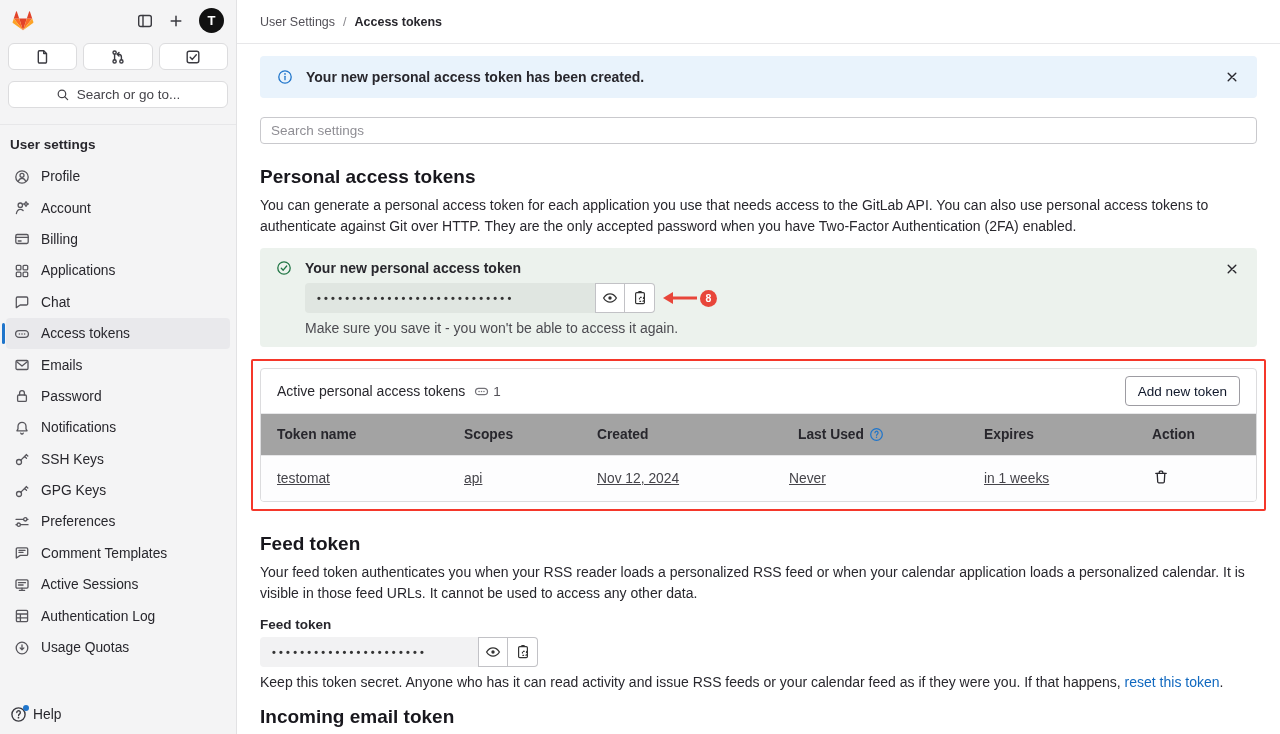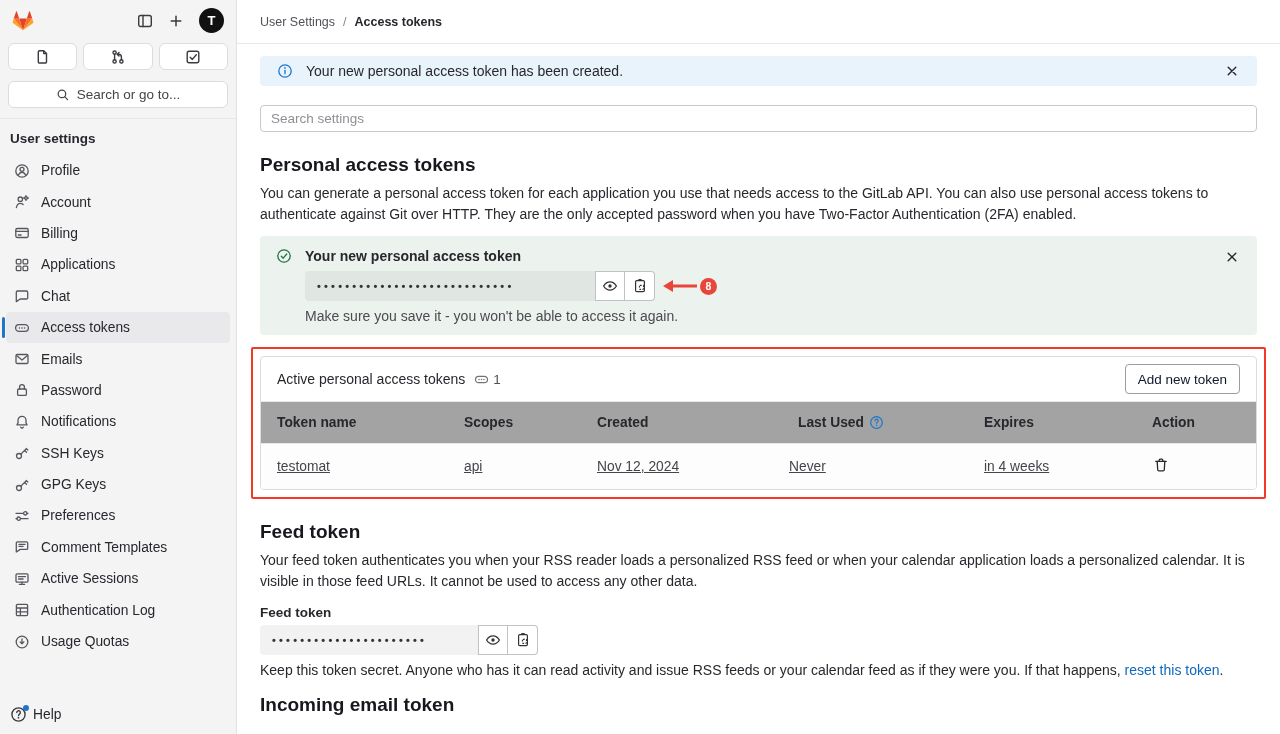--- a/index.html
+++ b/index.html
@@ -9,42 +9,42 @@
 
   
   .sidebar { width:237px; min-width:237px; background:#f4f4f5; border-right:1px solid #e2e2e4; position:relative; }
   .sb-top { display:flex; align-items:center; padding:8px 12px 6px 10px; }
   .sb-top .spacer { flex:1; }
   .tb-icon { width:16px; height:16px; color:#3a3a40; margin-left:15px; cursor:pointer; }
   .logo { width:26px; height:25px; }
   .avatar { width:25px; height:25px; border-radius:50%; background:#111; color:#fff; font-weight:700; font-size:13px; display:flex; align-items:center; justify-content:center; margin-left:15px; cursor:pointer; }
   .shortcuts { display:flex; gap:6px; padding:4px 8px 6px; }
   .shortcut { flex:1; height:27px; background:#fff; border:1px solid #dcdcde; border-radius:6px; display:flex; align-items:center; justify-content:center; color:#3a3a40; cursor:pointer; }
-  .searchbox { margin:5px 8px 10px; height:27px; background:#fff; border:1px solid #dcdcde; border-radius:6px; display:flex; align-items:center; justify-content:center; gap:7px; color:#45444a; font-size:13.5px; cursor:pointer; }
+  .searchbox { margin:5px 8px 16px; height:27px; background:#fff; border:1px solid #dcdcde; border-radius:6px; display:flex; align-items:center; justify-content:center; gap:7px; color:#45444a; font-size:13.5px; cursor:pointer; }
   .sb-divider { border-top:1px solid #e7e7e9; }
   .section-label { font-weight:700; font-size:13.5px; padding:12px 10px 9px; color:#28272d; }
   .nav { padding:0 6px; }
   .nav-item { display:flex; align-items:center; gap:11px; height:31.4px; padding:0 8px; border-radius:4px; font-size:13.8px; position:relative; cursor:pointer; }
   .nav-item.active { background:#e9e9ec; }
   .nav-item.active::before { content:""; position:absolute; left:-4px; top:5px; bottom:5px; width:3px; border-radius:2px; background:#1f75cb; }
   .i16 { width:16px; height:16px; }
   .nav-ic { color:#57565c; flex:0 0 16px; }
   .help-row { position:absolute; bottom:0; left:0; right:0; padding:11px 10px; display:flex; align-items:center; gap:6px; font-size:13.8px; cursor:pointer; }
   .help-wrap { position:relative; width:17px; height:17px; color:#3a3a40; }
   .help-dot { position:absolute; top:-1px; right:-2px; width:6px; height:6px; border-radius:50%; background:#1f75cb; }
 
   
   .main { flex:1; display:flex; flex-direction:column; overflow:hidden; background:#fff; }
   .crumbs { height:44px; min-height:44px; display:flex; align-items:center; padding:0 23px; gap:8px; font-size:12.5px; border-bottom:1px solid #e7e7e9; }
   .crumb-a { color:#535158; cursor:pointer; }
   .crumb-sep { color:#89888d; }
   .crumb-b { font-weight:700; color:#28272d; }
   .content { padding:12px 23px 0; }
 
-  .alert { background:#e9f3fc; border-radius:4px; display:flex; align-items:center; gap:13px; padding:0 17px; height:30px; font-size:14px; }
+  .alert { background:#e9f3fc; border-radius:4px; display:flex; align-items:center; gap:13px; padding:0 17px; height:42px; font-size:14px;font-weight:bold; }
   .alert-close { margin-left:auto; width:16px; height:16px; color:#28272d; cursor:pointer; }
   .blue { color:#1f75cb; }
 
   .settings-search { margin-top:19px; }
   .settings-search input { width:100%; height:27px; border:1px solid #c9c9cd; border-radius:4px; padding:0 10px; font-size:13.5px; color:#28272d; font-family:inherit; background:#fff; }
   .settings-search input::placeholder { color:#8f8e94; }
 
   h1.sec { font-size:19px; font-weight:700; margin-top:21px; line-height:24px; color:#18171d; }
   p.desc { font-size:14px; line-height:21px; margin-top:6px; color:#28272d; }
 
@@ -395,21 +395,21 @@
                 <th>Expires</th>
                 <th>Action</th>
               </tr>
             </thead>
             <tbody>
               <tr>
                 <td>testomat</td>
                 <td>api</td>
                 <td>Nov 12, 2024</td>
                 <td>Never</td>
-                <td>in 4 weeks</td>
+                <td>in 1 weeks</td>
                 <td>
                   <button class="trash-btn">
                     <svg viewBox="0 0 16 16" fill="none" stroke="currentColor" stroke-width="1.3" stroke-linecap="round" stroke-linejoin="round" style="width:16px;height:16px">
                       <path d="M2.8 4.4h10.4M6.2 4.4V3.2a1 1 0 011-1h1.6a1 1 0 011 1v1.2"></path>
                       <path d="M4.2 4.4l.5 8.3a1.2 1.2 0 001.2 1.1h4.2a1.2 1.2 0 001.2-1.1l.5-8.3"></path>
                     </svg>
                   </button>
                 </td>
               </tr>
             </tbody>

